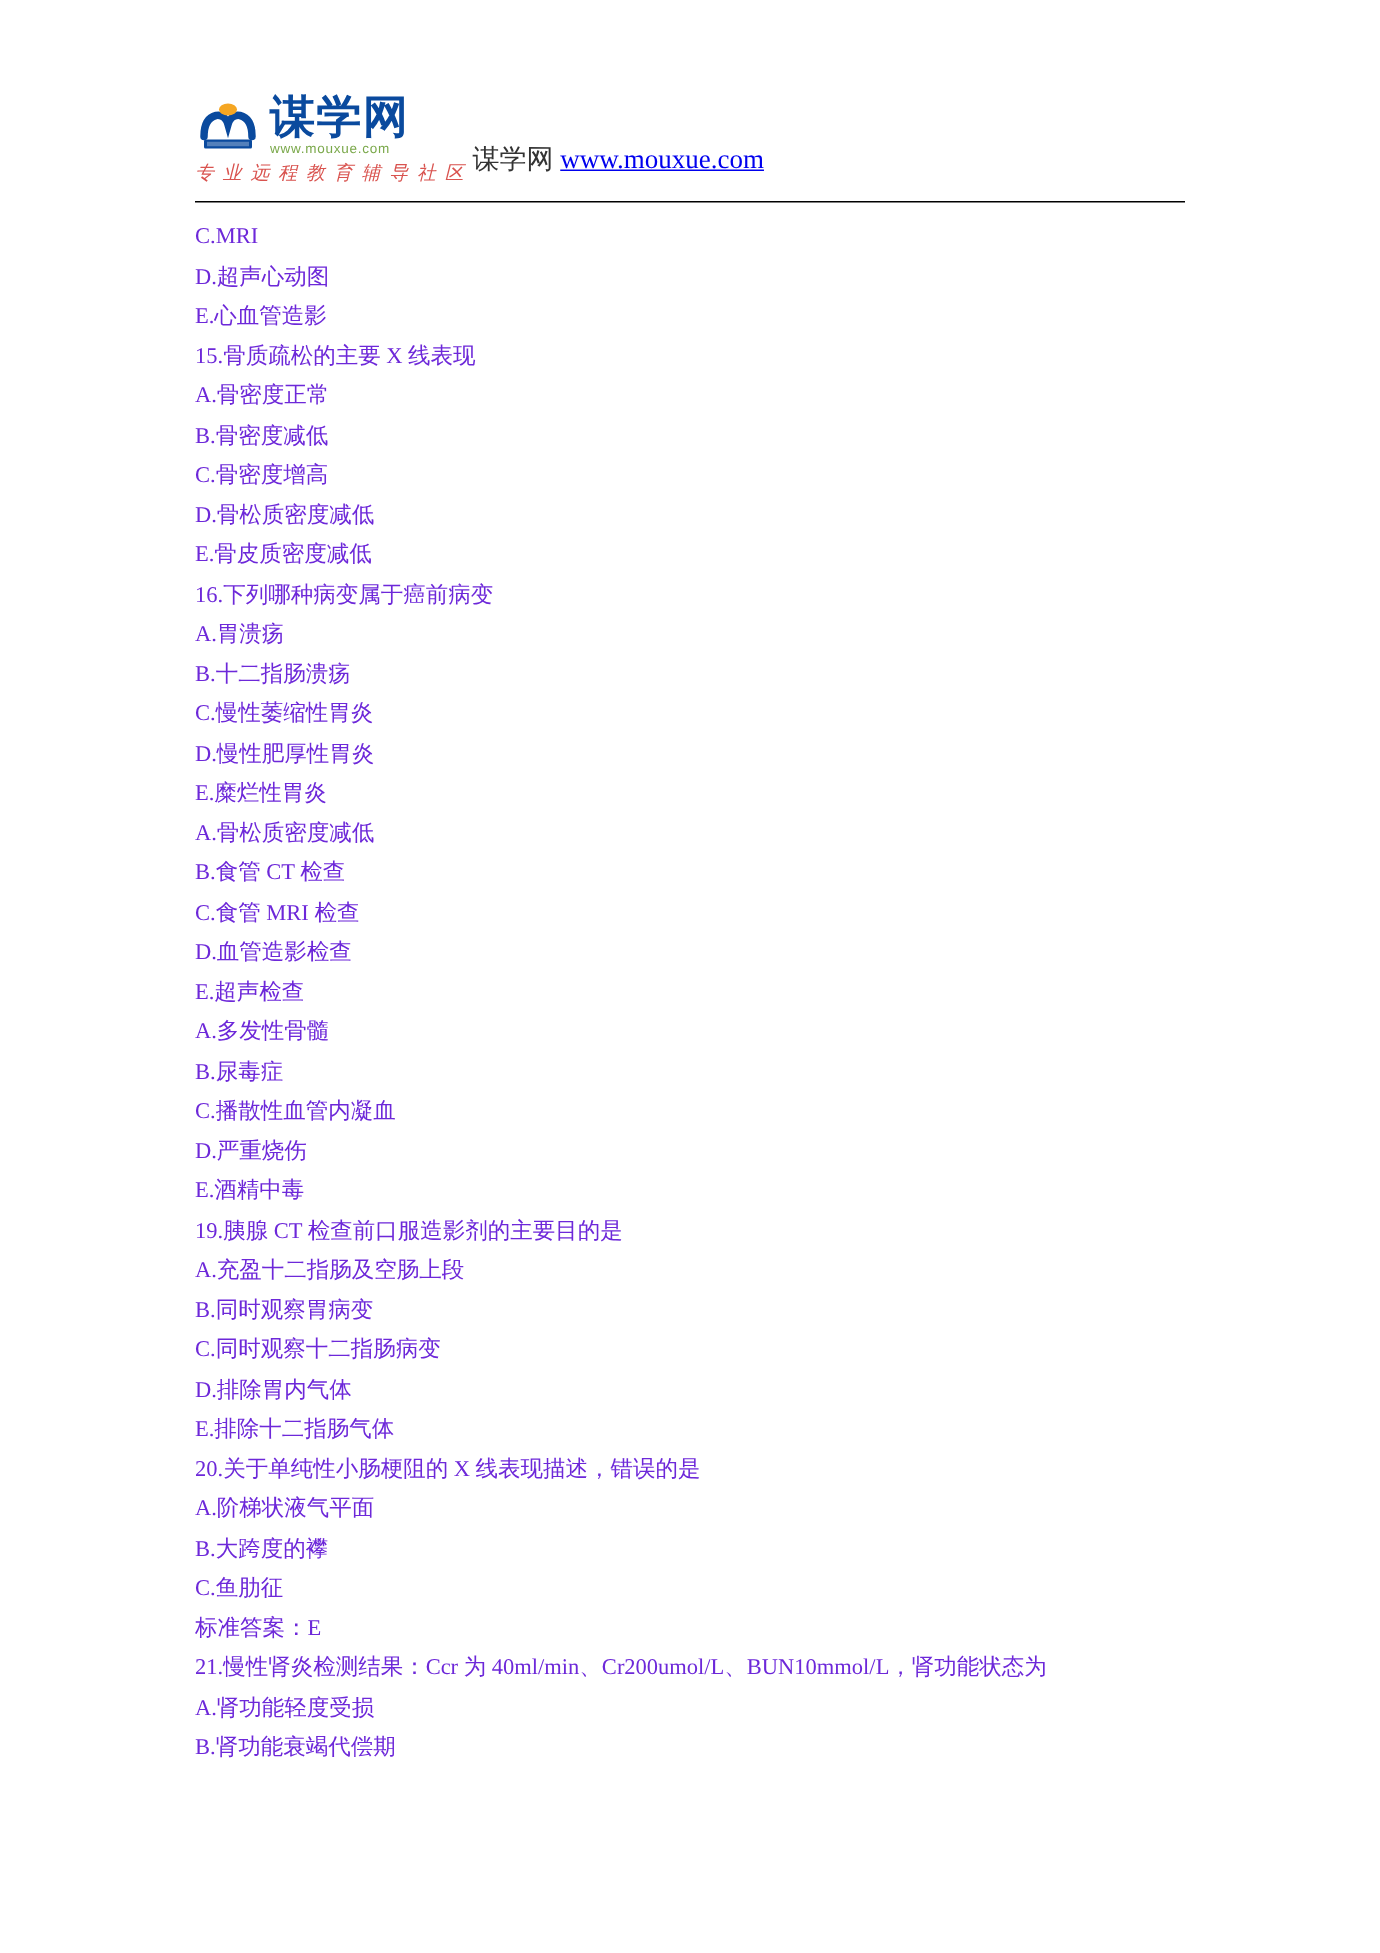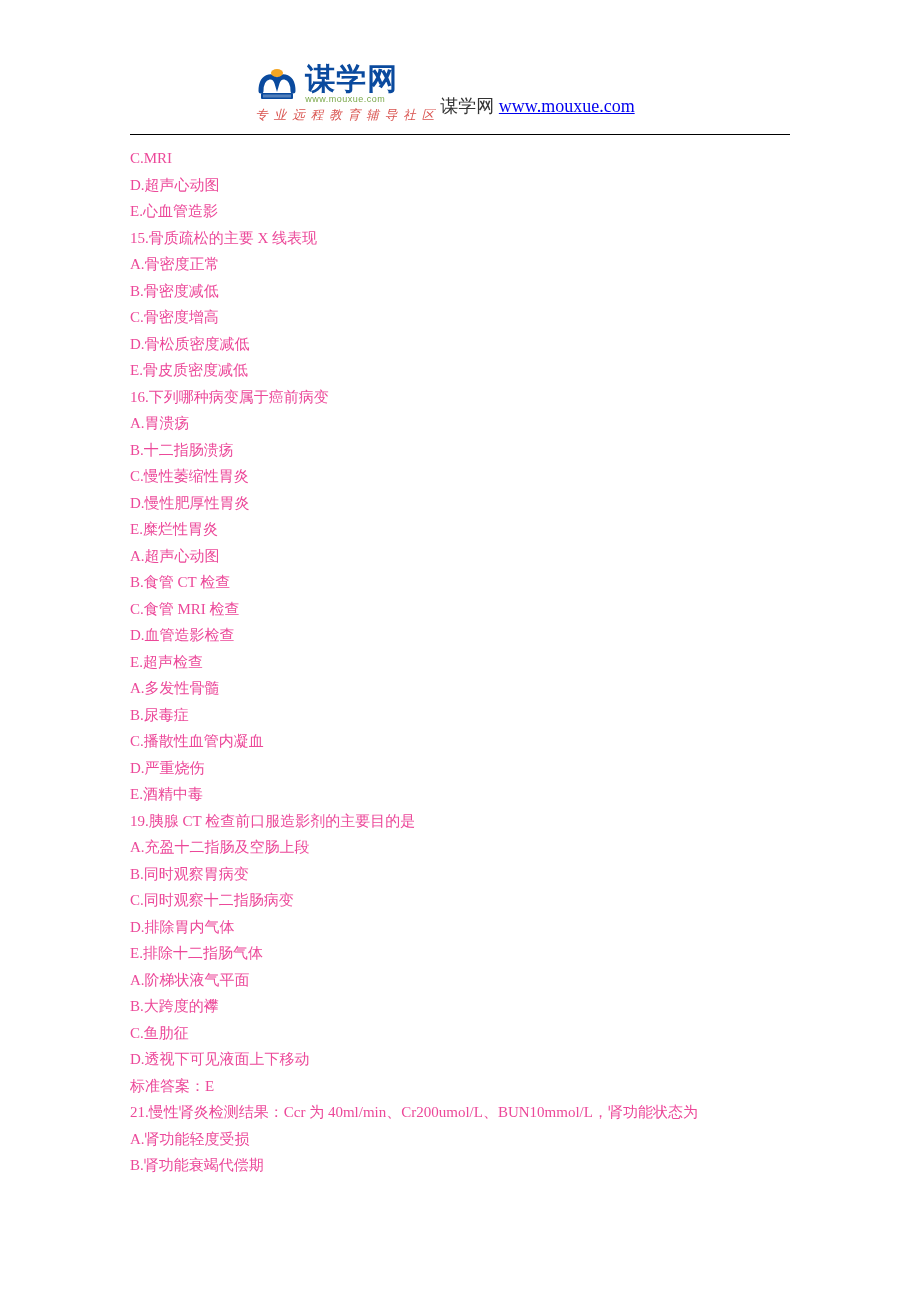--- a/index.html
+++ b/index.html
@@ -9,21 +9,21 @@
     background: #ffffff;
     font-family: "SimSun", "宋体", serif;
     position: relative;
   }
   .page {
     padding: 62px 130px 60px 130px;
   }
   .header {
     display: flex;
     align-items: flex-end;
-    justify-content: center;
+    justify-content: flex-start;
     margin-bottom: 10px;
     height: 62px;
   }
   .logo-block {
     display: flex;
     flex-direction: column;
     align-items: flex-start;
   }
   .logo-top {
     display: flex;
@@ -75,21 +75,21 @@
     text-decoration: underline;
   }
   .divider {
     border: none;
     border-top: 1.5px solid #000;
     margin-bottom: 10px;
   }
   .content {
     font-size: 15px;
     line-height: 26.5px;
-    color: #ec4899;
+    color: #6d28d9;
     font-family: "SimSun", "宋体", serif;
   }
   .content .line {
     white-space: pre-wrap;
   }
 </style>
 </head>
 <body>
 
 <div class="page">
@@ -129,39 +129,39 @@
       <div class="line">B.骨密度减低</div>
       <div class="line">C.骨密度增高</div>
       <div class="line">D.骨松质密度减低</div>
       <div class="line">E.骨皮质密度减低</div>
       <div class="line">16.下列哪种病变属于癌前病变</div>
       <div class="line">A.胃溃疡</div>
       <div class="line">B.十二指肠溃疡</div>
       <div class="line">C.慢性萎缩性胃炎</div>
       <div class="line">D.慢性肥厚性胃炎</div>
       <div class="line">E.糜烂性胃炎</div>
-      <div class="line">A.超声心动图</div>
+      <div class="line">A.骨松质密度减低</div>
       <div class="line">B.食管 CT 检查</div>
       <div class="line">C.食管 MRI 检查</div>
       <div class="line">D.血管造影检查</div>
       <div class="line">E.超声检查</div>
       <div class="line">A.多发性骨髓</div>
       <div class="line">B.尿毒症</div>
       <div class="line">C.播散性血管内凝血</div>
       <div class="line">D.严重烧伤</div>
       <div class="line">E.酒精中毒</div>
       <div class="line">19.胰腺 CT 检查前口服造影剂的主要目的是</div>
       <div class="line">A.充盈十二指肠及空肠上段</div>
       <div class="line">B.同时观察胃病变</div>
       <div class="line">C.同时观察十二指肠病变</div>
       <div class="line">D.排除胃内气体</div>
       <div class="line">E.排除十二指肠气体</div>
+      <div class="line">20.关于单纯性小肠梗阻的 X 线表现描述，错误的是</div>
       <div class="line">A.阶梯状液气平面</div>
       <div class="line">B.大跨度的襻</div>
       <div class="line">C.鱼肋征</div>
-      <div class="line">D.透视下可见液面上下移动</div>
       <div class="line">标准答案：E</div>
       <div class="line">21.慢性肾炎检测结果：Ccr 为 40ml/min、Cr200umol/L、BUN10mmol/L，肾功能状态为</div>
       <div class="line">A.肾功能轻度受损</div>
       <div class="line">B.肾功能衰竭代偿期</div>
     </div>
 
 </div>
 
 </body></html>

